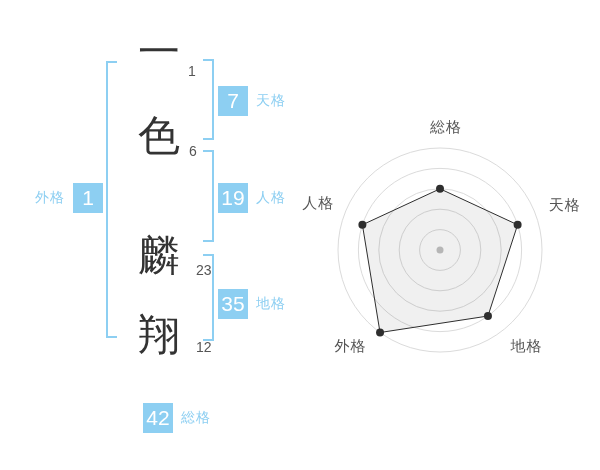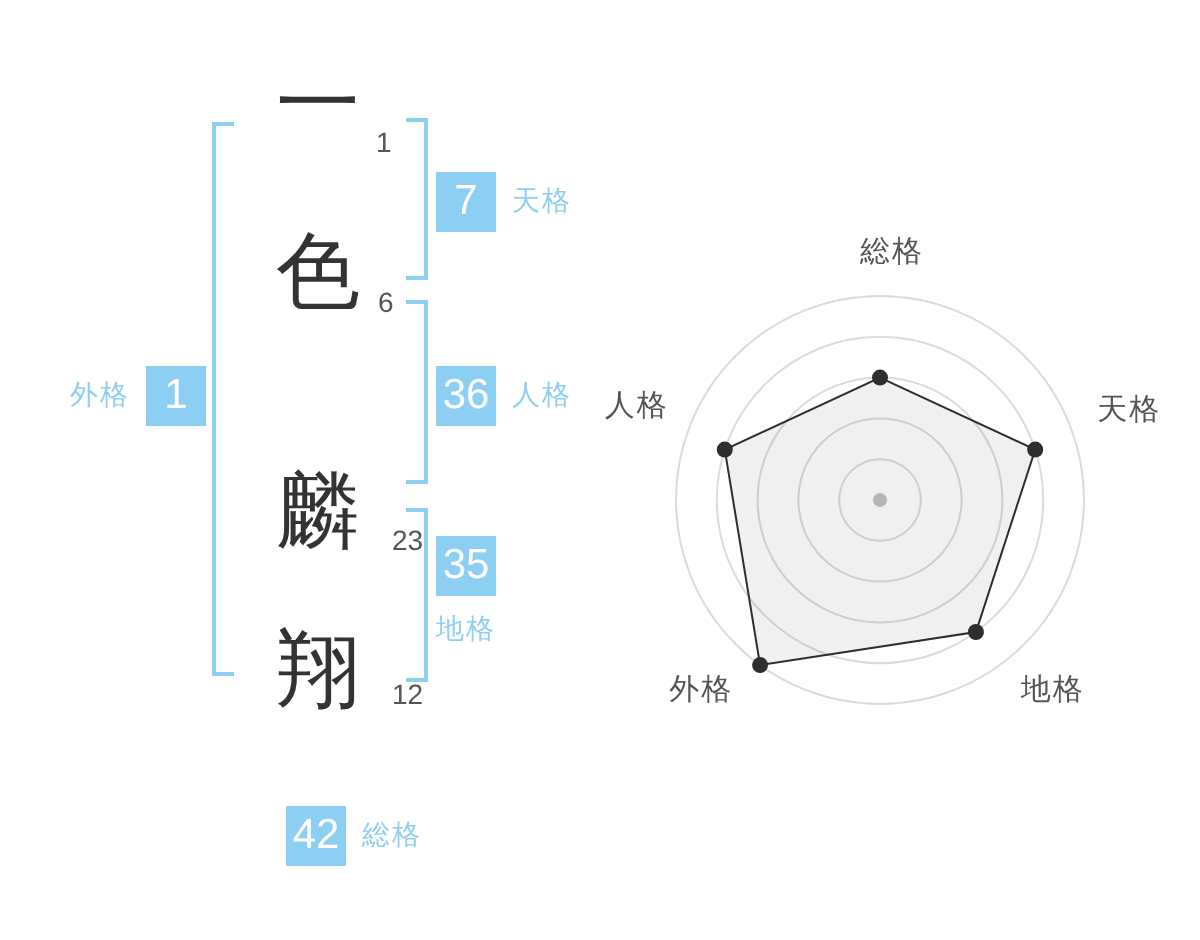--- a/index.html
+++ b/index.html
@@ -27,21 +27,21 @@
   
   .kaku-group{position:absolute;display:flex;align-items:center;gap:8px;}
   .badge{
     width:30px;height:30px;background:#8DCFF2;color:#fff;
     display:flex;align-items:center;justify-content:center;
     font-size:21px;flex:0 0 auto;
   }
   .kaku-label{color:#8DCFF2;font-size:14px;letter-spacing:1px;white-space:nowrap;}
   .g-ten{left:218px;top:86px;}
   .g-jin{left:218px;top:183px;}
-  .g-chi{left:218px;top:268px;flex-direction:column;}
+  .g-chi{left:218px;top:289px;}
   .g-gai{left:35px;top:183px;}
   .g-sou{left:143px;top:403px;text-align:center;}
   
   .radar{position:absolute;left:0;top:0;}
   .radar text{font-family:"Liberation Sans","DejaVu Sans",sans-serif;}
 </style>
 </head>
 <body>
 
 <div class="stage">
@@ -59,21 +59,21 @@
   <div class="bracket open-right"></div>
   <div class="bracket open-left br-ten"></div>
   <div class="bracket open-left br-jin"></div>
   <div class="bracket open-left br-chi"></div>
 
   <div class="kaku-group g-ten">
     <div class="badge">7</div>
     <div class="kaku-label">天格</div>
   </div>
   <div class="kaku-group g-jin">
-    <div class="badge">36</div>
+    <div class="badge">19</div>
     <div class="kaku-label">人格</div>
   </div>
   <div class="kaku-group g-chi">
     <div class="badge">35</div>
     <div class="kaku-label">地格</div>
   </div>
   <div class="kaku-group g-gai">
     <div class="kaku-label">外格</div>
     <div class="badge">1</div>
   </div>

